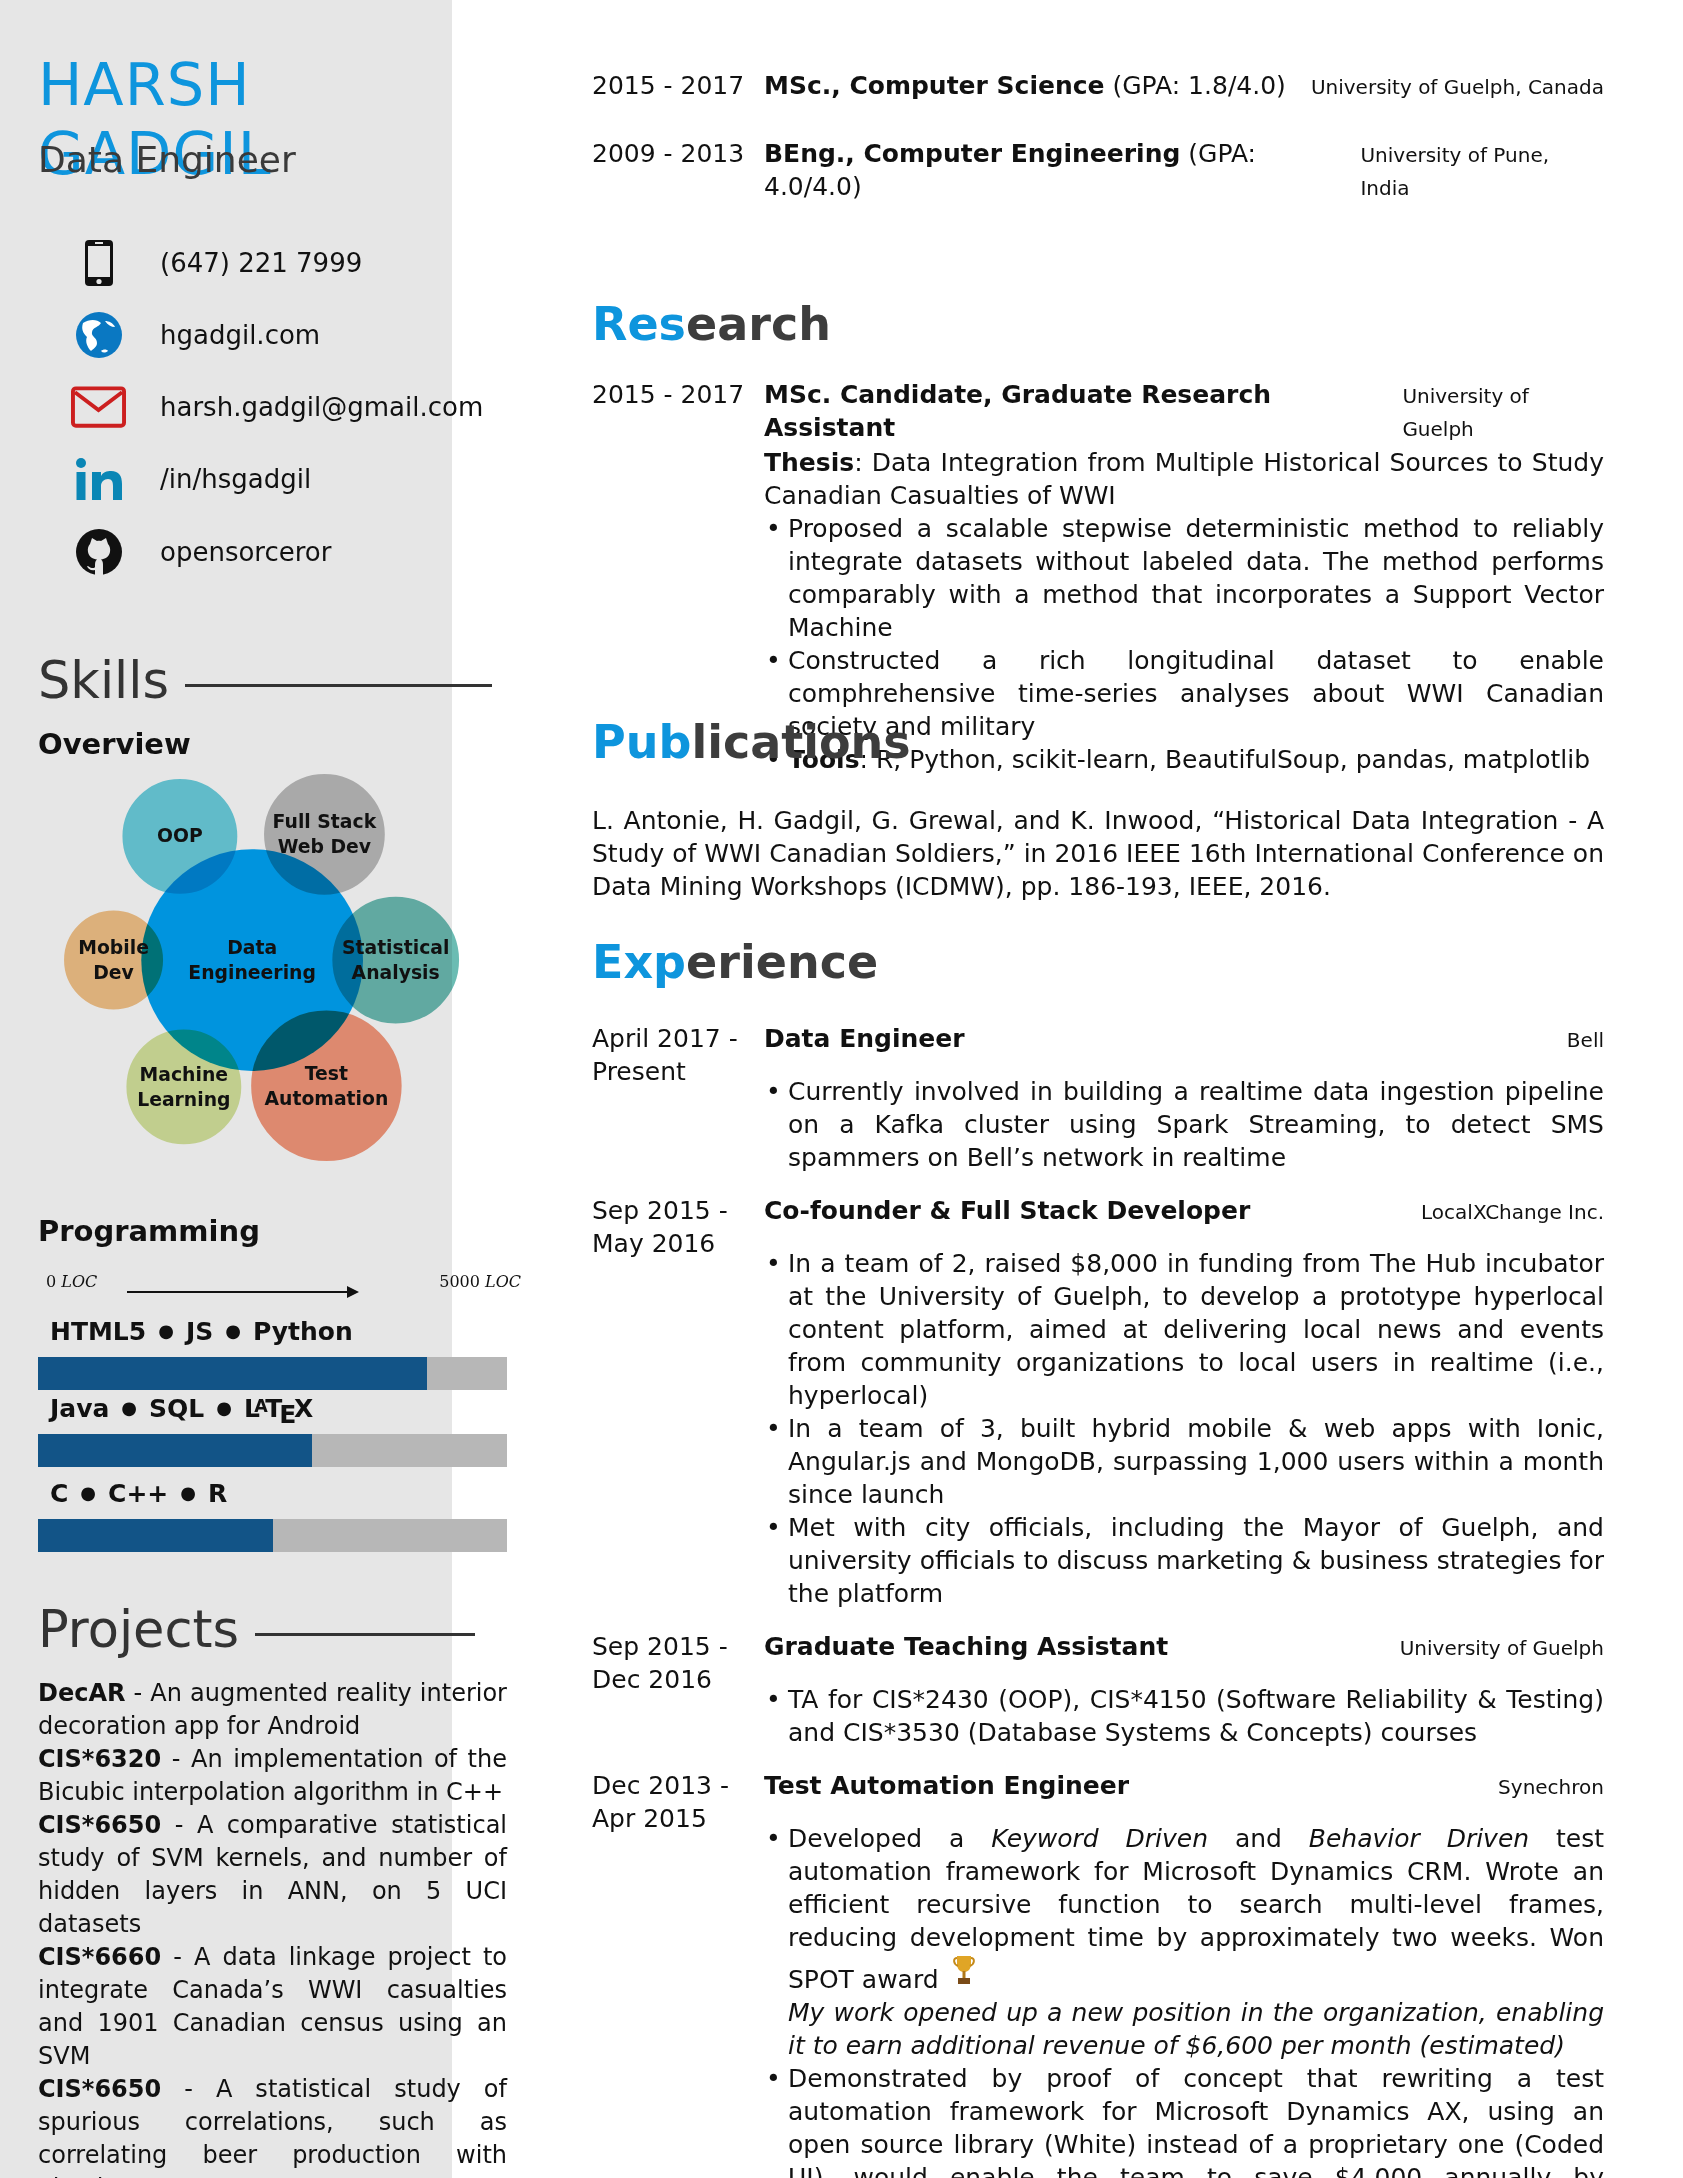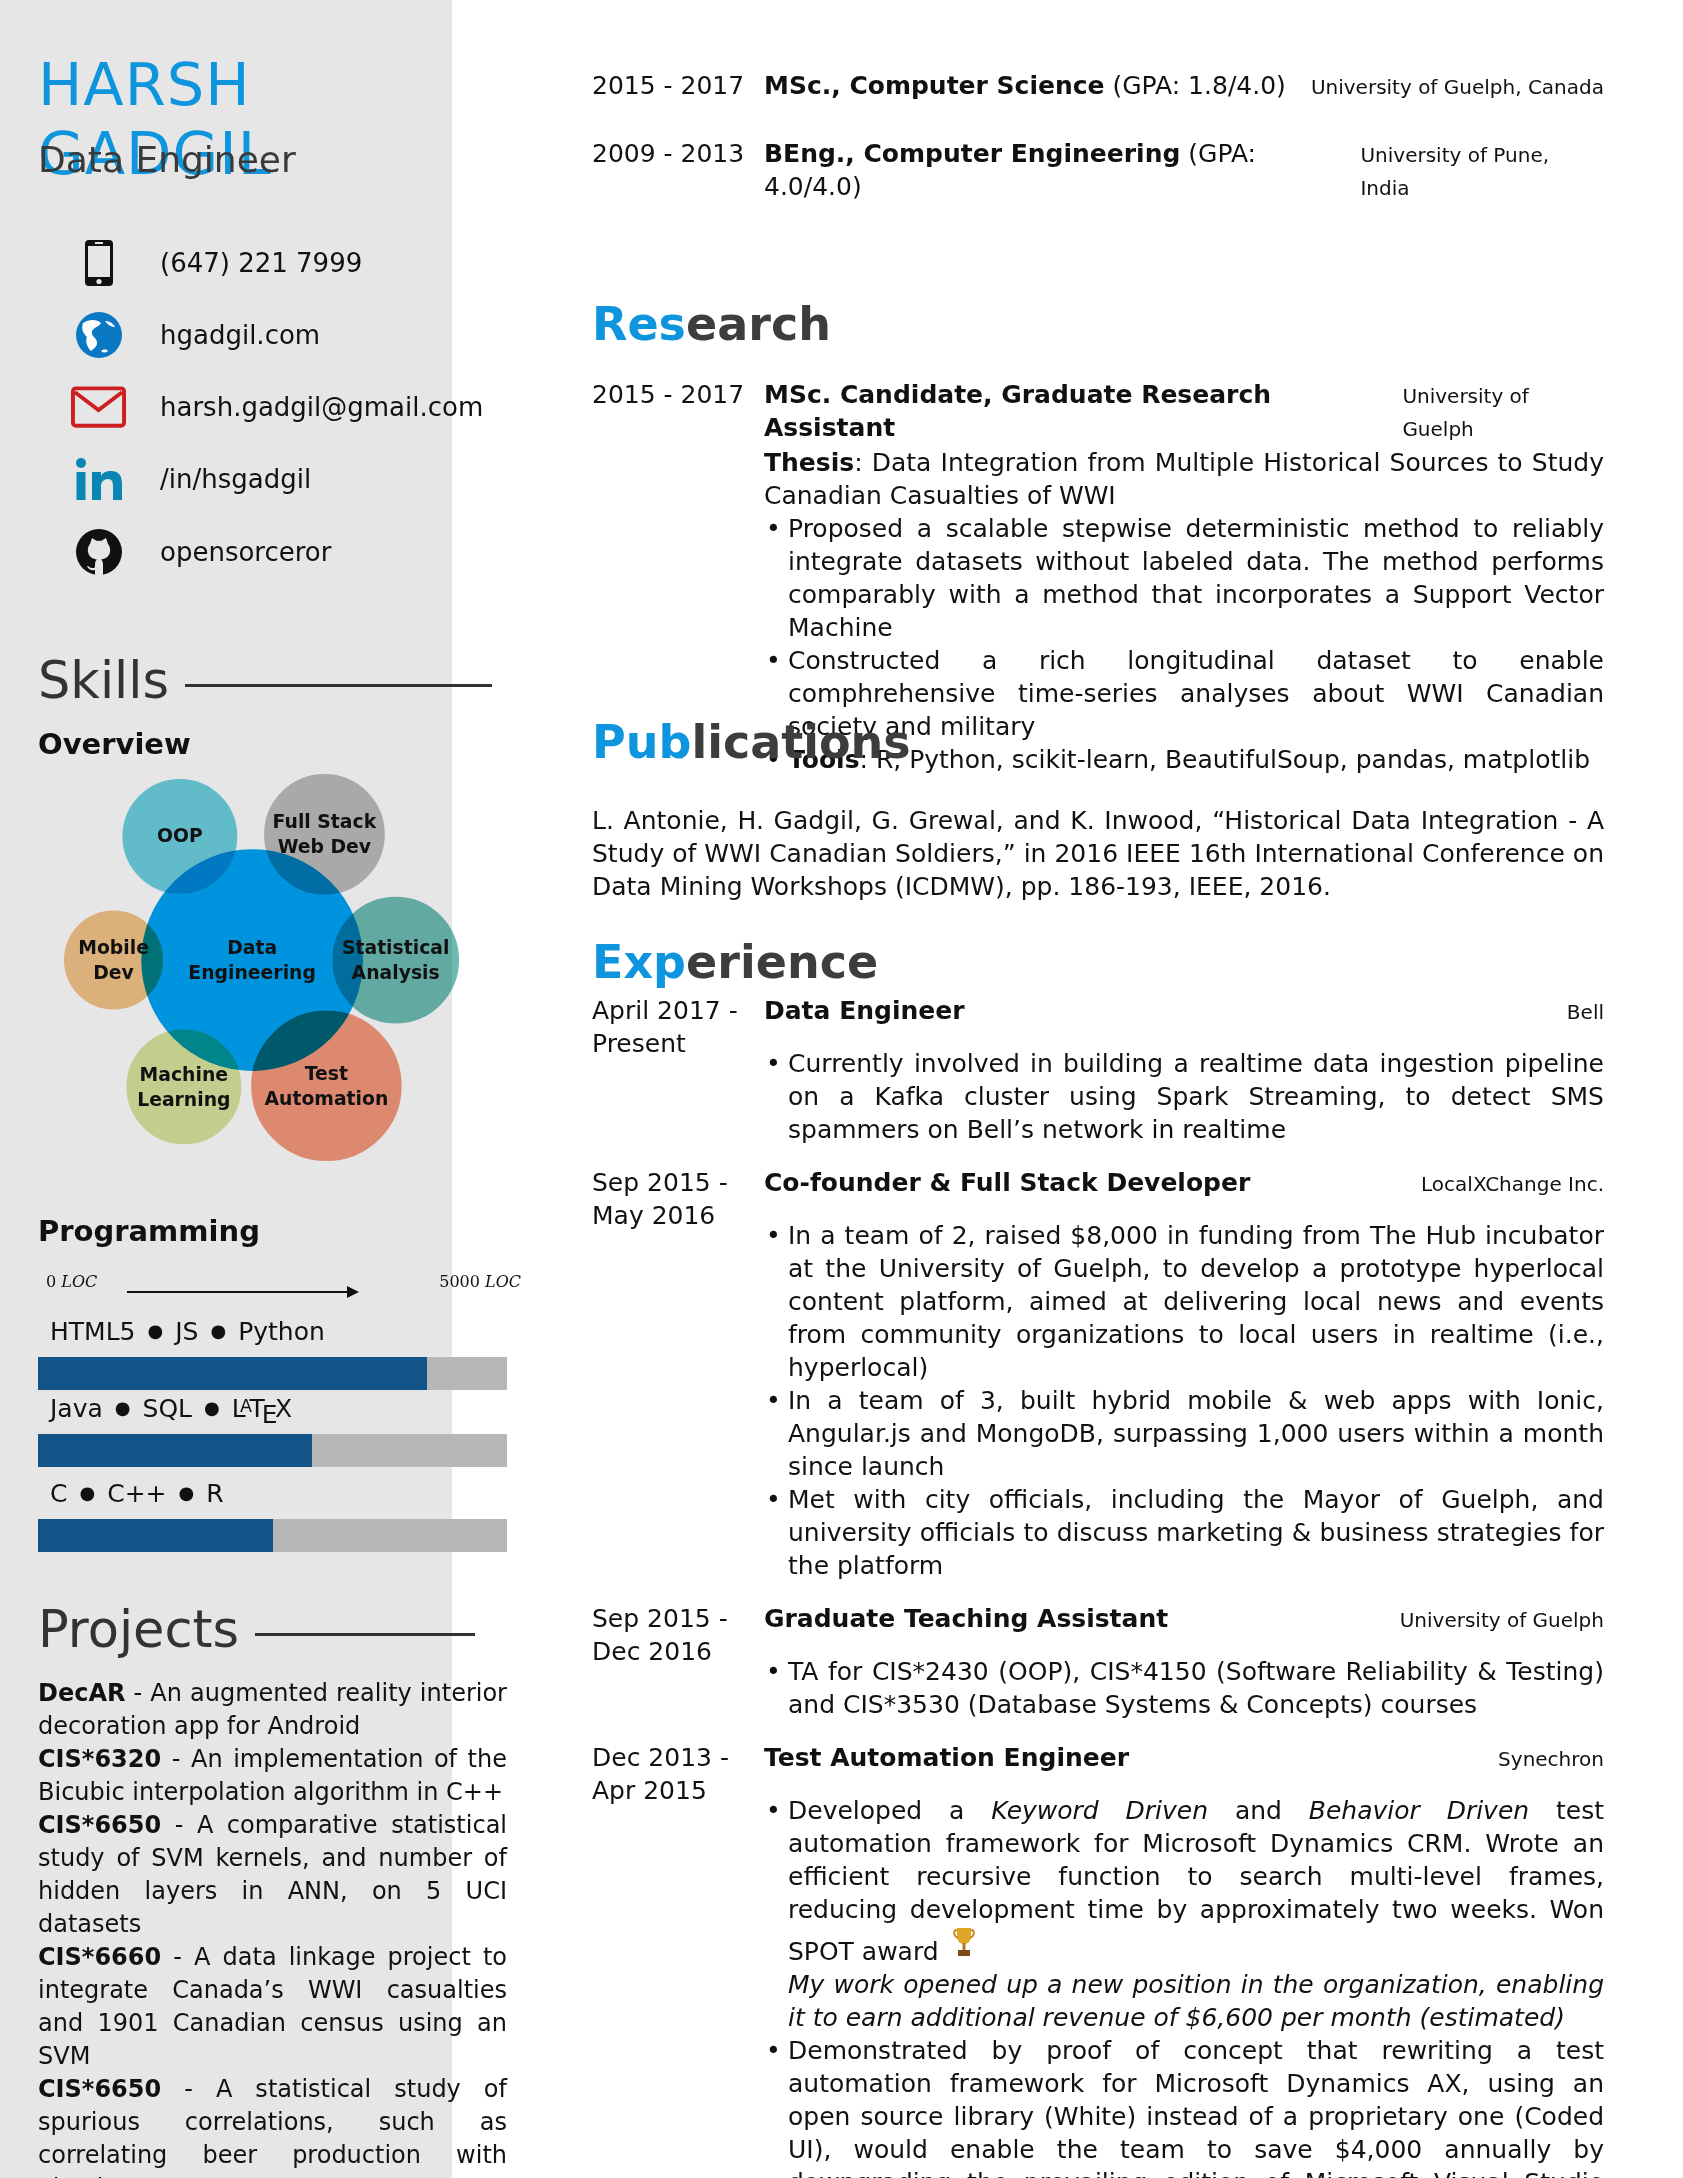--- a/index.html
+++ b/index.html
@@ -22,21 +22,21 @@
   .venn { position: absolute; left: 54px; top: 772px; width: 426px; height: 396px; }
   .venn svg text { font-family: "DejaVu Sans", sans-serif; font-weight: bold; font-size: 19px; fill: #111; }
 
   .loc-axis { position: absolute; left: 46px; top: 1272px; width: 475px; height: 36px; font-family: "DejaVu Serif", serif; font-size: 16px; }
   .loc-axis .l { position: absolute; left: 0; top: 0; }
   .loc-axis .r { position: absolute; right: 0; top: 0; }
   .loc-axis .arrow { position: absolute; left: 81px; top: 19px; width: 230px; height: 2px; background: #111; }
   .loc-axis .arrow::after { content: ""; position: absolute; right: -2px; top: -5px; border-left: 12px solid #111; border-top: 6px solid transparent; border-bottom: 6px solid transparent; }
   .italic { font-style: italic; }
 
-  .skill-group { position: absolute; left: 38px; width: 469px; }
+  .skill-group { position: absolute; left: 38px; width: 469px; font-weight: bold; }
   .skill-group .label { font-size: 25px; padding-left: 12px; height: 40px; }
   .skill-group .bar { width: 469px; height: 33px; background: #b7b7b7; position: relative; }
   .skill-group .fill { position: absolute; left: 0; top: 0; height: 33px; background: #125487; }
   .dot { font-size: 18px; margin: 0 12px; vertical-align: 3px; }
   .latex { font-family: "DejaVu Sans", sans-serif; }
   .latex .a { font-size: 0.7em; vertical-align: 0.3em; margin-left: -0.32em; margin-right: -0.15em; }
   .latex .e { vertical-align: -0.25em; margin-left: -0.12em; margin-right: -0.1em; }
 
   .projects { position: absolute; left: 38px; top: 1677px; width: 469px; font-size: 24px; line-height: 33px; text-align: justify; color: #111; }
   .projects b { font-weight: bold; }
@@ -223,21 +223,21 @@
   </div>
 
   <div style="position:absolute; top:715px; left:0; width:1012px;">
     <div class="h1"><span class="acc">Pub</span><span>lications</span></div>
     <div class="justify" style="font-size:25px; line-height:33px; margin-top:30px;">L. Antonie, H. Gadgil, G. Grewal, and K. Inwood, “Historical Data Integration - A Study of WWI Canadian Soldiers,” in 2016 IEEE 16th International Conference on Data Mining Workshops (ICDMW), pp. 186-193, IEEE, 2016.</div>
   </div>
 
   <div style="position:absolute; top:935px; left:0; width:1012px;">
     <div class="h1"><span class="acc">Exp</span><span>erience</span></div>
 
-    <div class="row" style="">
+    <div class="row" style="margin-top:28px">
       <div class="date">
           <div>April 2017 -</div>
           <div>Present</div>
         </div>
       <div class="body">
         <div class="head">
             <span class="title">Data Engineer</span>
             <span class="org">Bell</span>
           </div>
         <ul class="bullets" style="margin-top:18px">

